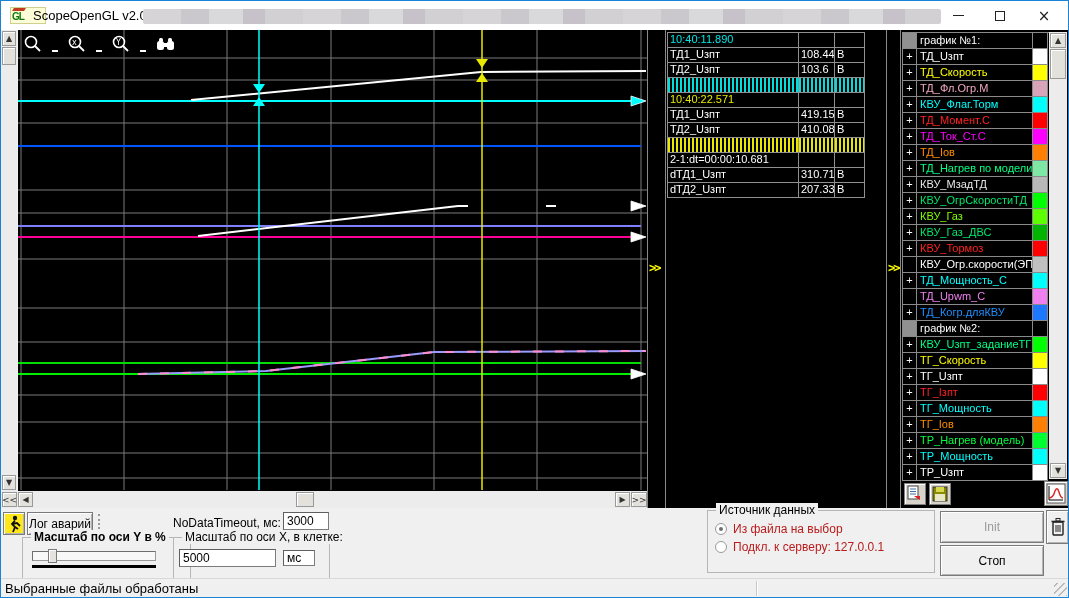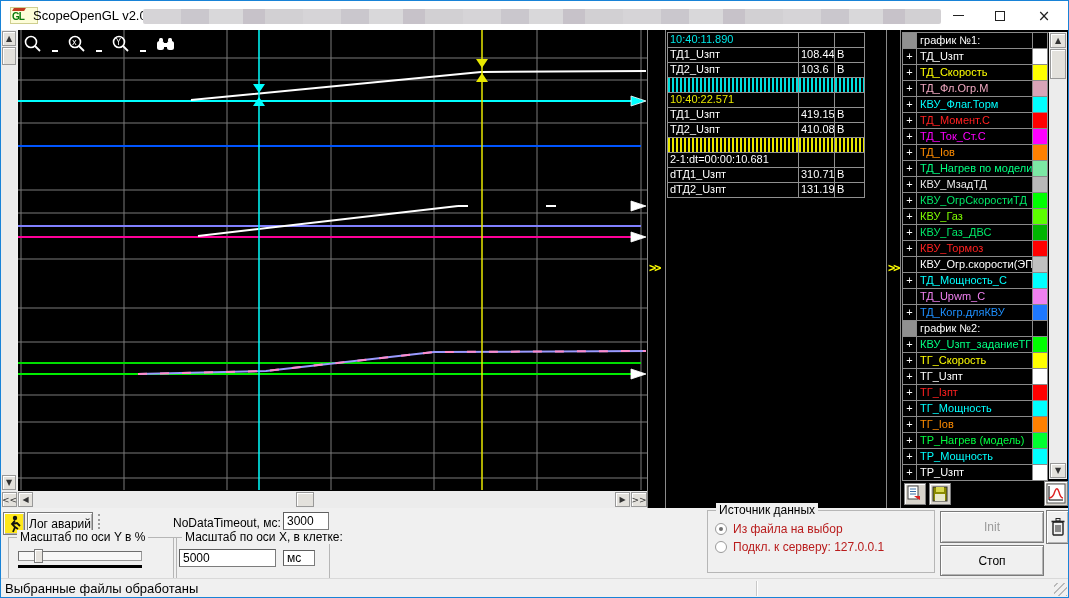--- a/index.html
+++ b/index.html
@@ -2,21 +2,21 @@
 <html><head>
 <meta charset="utf-8">
 <style>
   * { margin:0; padding:0; box-sizing:border-box; }
   body { width:1069px; height:598px; font-family:"Liberation Sans",sans-serif; user-select:none; }
   #win { position:relative; width:1069px; height:598px; background:#f0f0f0;
          border:1px solid #1883d7; overflow:hidden; }
 
   
   #titlebar { position:absolute; left:0; top:0; width:100%; height:29px; background:#ffffff; }
-  #app-icon { position:absolute; left:9px; top:6px; width:28px; height:17px; background:#fdfdd8; border:1px solid #cfcf90; }
+  #app-icon { position:absolute; left:9px; top:6px; width:36px; height:17px; background:#fdfdd8; border:1px solid #cfcf90; }
   #app-icon .gl { position:absolute; left:1px; top:3px; font-size:10px; font-weight:bold; color:#0a7a0a; letter-spacing:-1px; }
   #app-icon .rd { position:absolute; left:2px; top:0px; width:12px; height:3px; background:#c23a1e; transform:skewX(-30deg); }
   #title-text { position:absolute; left:32px; top:7px; font-size:13px; color:#000; }
   #title-redacted { position:absolute; left:142px; top:8px; width:798px; height:15px; border-radius:2px;
      background:repeating-linear-gradient(90deg,#d6d4d7 0 38px,#cac7cd 38px 66px,#d9d8da 66px 100px,#c7c2c9 100px 122px,#d2d0d3 122px 160px); }
   .cap-btn { position:absolute; top:0; height:29px; width:32px; display:flex; align-items:center; justify-content:center; }
   #btn-min  { left:941px; } #btn-max { left:983px; } #btn-close { left:1027px; }
   #btn-min i { display:block; width:11px; height:1px; background:#222; }
   #btn-max i { display:block; width:10px; height:10px; border:1px solid #222; }
   #btn-close { font-size:15px; color:#222; font-family:"DejaVu Sans",sans-serif; }
@@ -91,21 +91,21 @@
             border-top-color:#5f5f5f; border-left-color:#5f5f5f; font-size:12px; padding-left:3px;
             font-family:"Liberation Sans",sans-serif; }
   .grp { position:absolute; border:1px solid #b6b6b6; }
   .grp > .lgd { position:absolute; top:-8px; left:8px; background:#f0f0f0; padding:0 3px; font-size:12px; color:#000; white-space:nowrap; }
   .lbl { position:absolute; font-size:12px; color:#000; white-space:nowrap; }
   #btn-runner { left:2px; top:4px; width:22px; height:23px; background:#ffe81a; }
   #btn-log { left:26px; top:4px; width:66px; height:23px; }
   #tb-sep { position:absolute; left:97px; top:6px; height:19px; width:0; border-left:2px dotted #9a9a9a; }
   #lbl-nodata { left:172px; top:8px; width:106px; text-align:right; }
   #inp-nodata { left:282px; top:4px; width:46px; height:18px; }
-  #grp-y { left:7px; top:29px; width:169px; height:46px; }
+  #grp-y { left:21px; top:29px; width:169px; height:46px;font-weight:bold; }
   #slider-track { position:absolute; left:9px; top:13px; width:124px; height:10px; background:#f8f8f8;
                   border:1px solid #9a9a9a; border-top-color:#6f6f6f; border-left-color:#6f6f6f; }
   #slider-thumb { position:absolute; left:25px; top:11px; width:9px; height:14px; background:#e6e3de;
                   border:1px solid #7a7a7a; box-shadow:inset 1px 1px 0 #fff; }
   #slider-line { position:absolute; left:9px; top:27px; width:124px; height:3px; background:#000; }
   #grp-x { left:172px; top:29px; width:157px; height:46px; }
   #inp-scalex { left:5px; top:11px; width:97px; height:18px; }
   #inp-unit { left:109px; top:12px; width:32px; height:16px; }
   #grp-profile { left:467px; top:2px; width:231px; height:63px; }
   #file-bar { position:absolute; left:6px; top:12px; width:217px; height:17px; background:#b2d8b2;
@@ -286,21 +286,21 @@
             <div class="mcell mc-val"></div>
             <div class="mcell mc-unit"></div>
           </div>
           <div class="mrow">
             <div class="mcell mc-name">dТД1_Uзпт</div>
             <div class="mcell mc-val">310.71</div>
             <div class="mcell mc-unit">В</div>
           </div>
           <div class="mrow">
             <div class="mcell mc-name">dТД2_Uзпт</div>
-            <div class="mcell mc-val">131.19</div>
+            <div class="mcell mc-val">207.33</div>
             <div class="mcell mc-unit">В</div>
           </div>
         </div>
     </div>
 
     <div class="splitter" id="split2">
       <div class="chev">&gt;&gt;</div>
     </div>
 
     <div id="signals">

